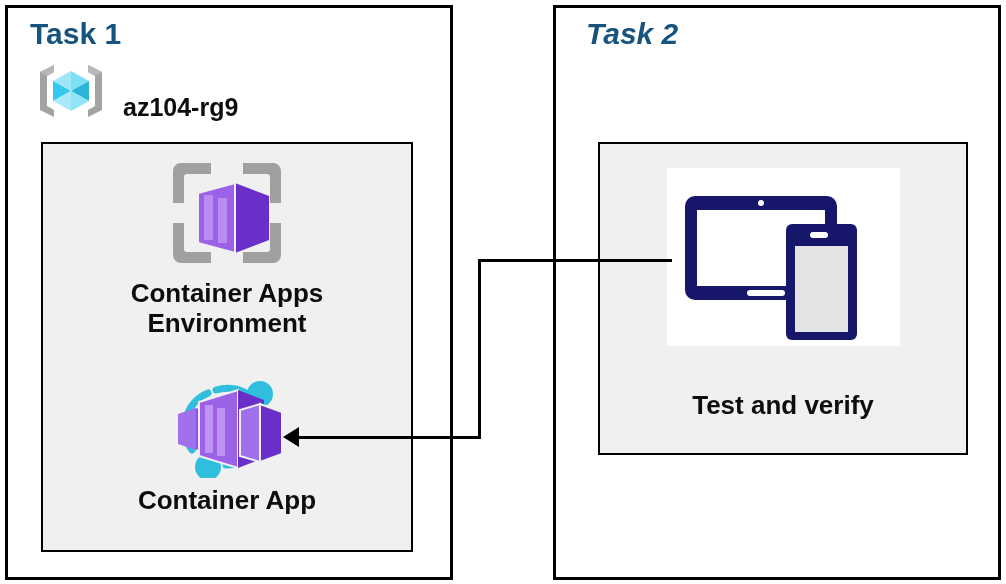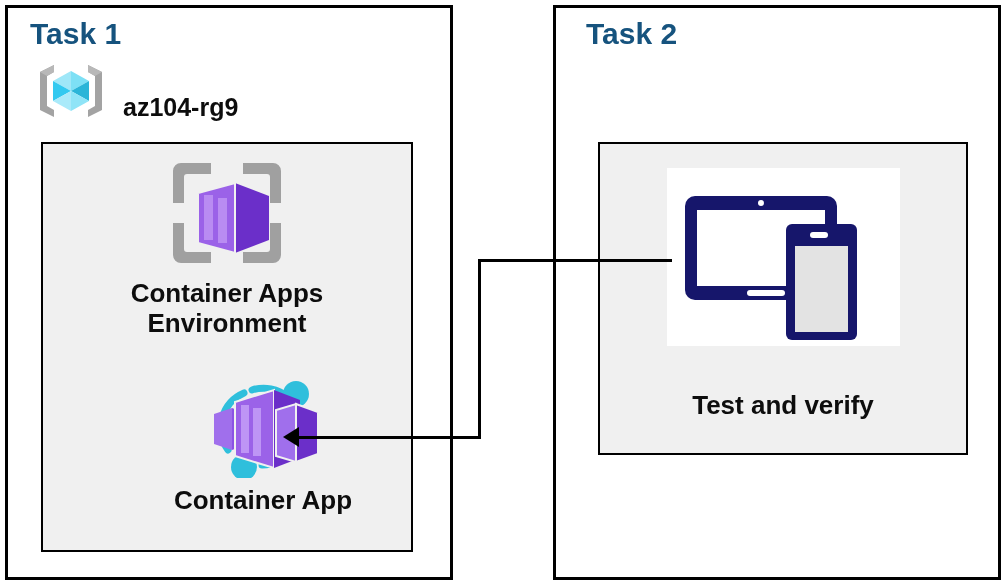--- a/index.html
+++ b/index.html
@@ -8,37 +8,37 @@
   .stage{position:absolute;left:0;top:0;width:1006px;height:584px;}
 
   
   .task-box{position:absolute;background:#ffffff;border:3px solid #000000;box-sizing:border-box;}
   #task1-box{left:5px;top:5px;width:448px;height:575px;}
   #task2-box{left:553px;top:5px;width:448px;height:575px;}
 
   .task-title{position:absolute;color:#16537E;font-weight:bold;font-size:30px;
               letter-spacing:0px;white-space:nowrap;}
   #task1-title{left:30px;top:17px;}
-  #task2-title{left:586px;top:17px;}
+  #task2-title{left:586px;top:17px;font-style:italic;}
 
   
   .rg-row{position:absolute;left:36px;top:60px;display:flex;align-items:center;}
   .rg-label{font-size:25px;font-weight:bold;color:#0d0d0d;margin-left:17px;white-space:nowrap;margin-top:28px;}
 
   
   .gray-panel{position:absolute;background:#F0F0F0;border:2px solid #000000;box-sizing:border-box;}
   #task1-panel{left:41px;top:142px;width:372px;height:410px;}
   #task2-panel{left:598px;top:142px;width:370px;height:313px;}
 
   .node{position:absolute;display:flex;flex-direction:column;align-items:center;}
   .node-label{font-size:26px;font-weight:bold;color:#0d0d0d;text-align:center;
               line-height:1.15;white-space:pre-line;margin-top:4px;}
 
   #cae-node{left:41px;top:155px;width:372px;}
-  #capp-node{left:41px;top:372px;width:372px;margin-left:36px;}
+  #capp-node{left:41px;top:372px;width:372px;}
   #tv-node{left:598px;top:168px;width:370px;gap:41px;}
 
   .icon-white-bg{background:#ffffff;display:flex;align-items:center;justify-content:center;}
 
   
   .conn{position:absolute;background:#000000;}
   #conn-h-top{left:478px;top:259px;width:194px;height:3px;}
   #conn-v{left:478px;top:259px;width:3px;height:179px;}
   #conn-h-bottom{left:296px;top:436px;width:185px;height:3px;}
   #conn-arrow{position:absolute;left:283px;top:427px;width:0;height:0;

